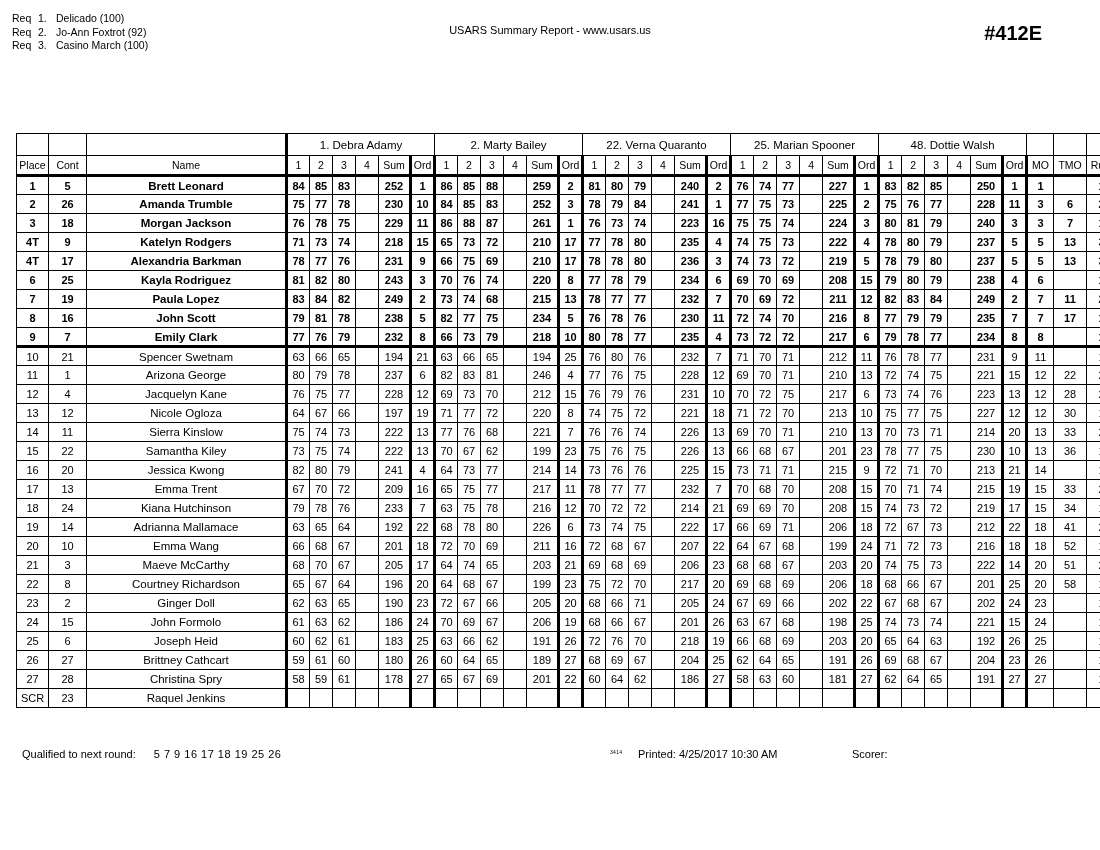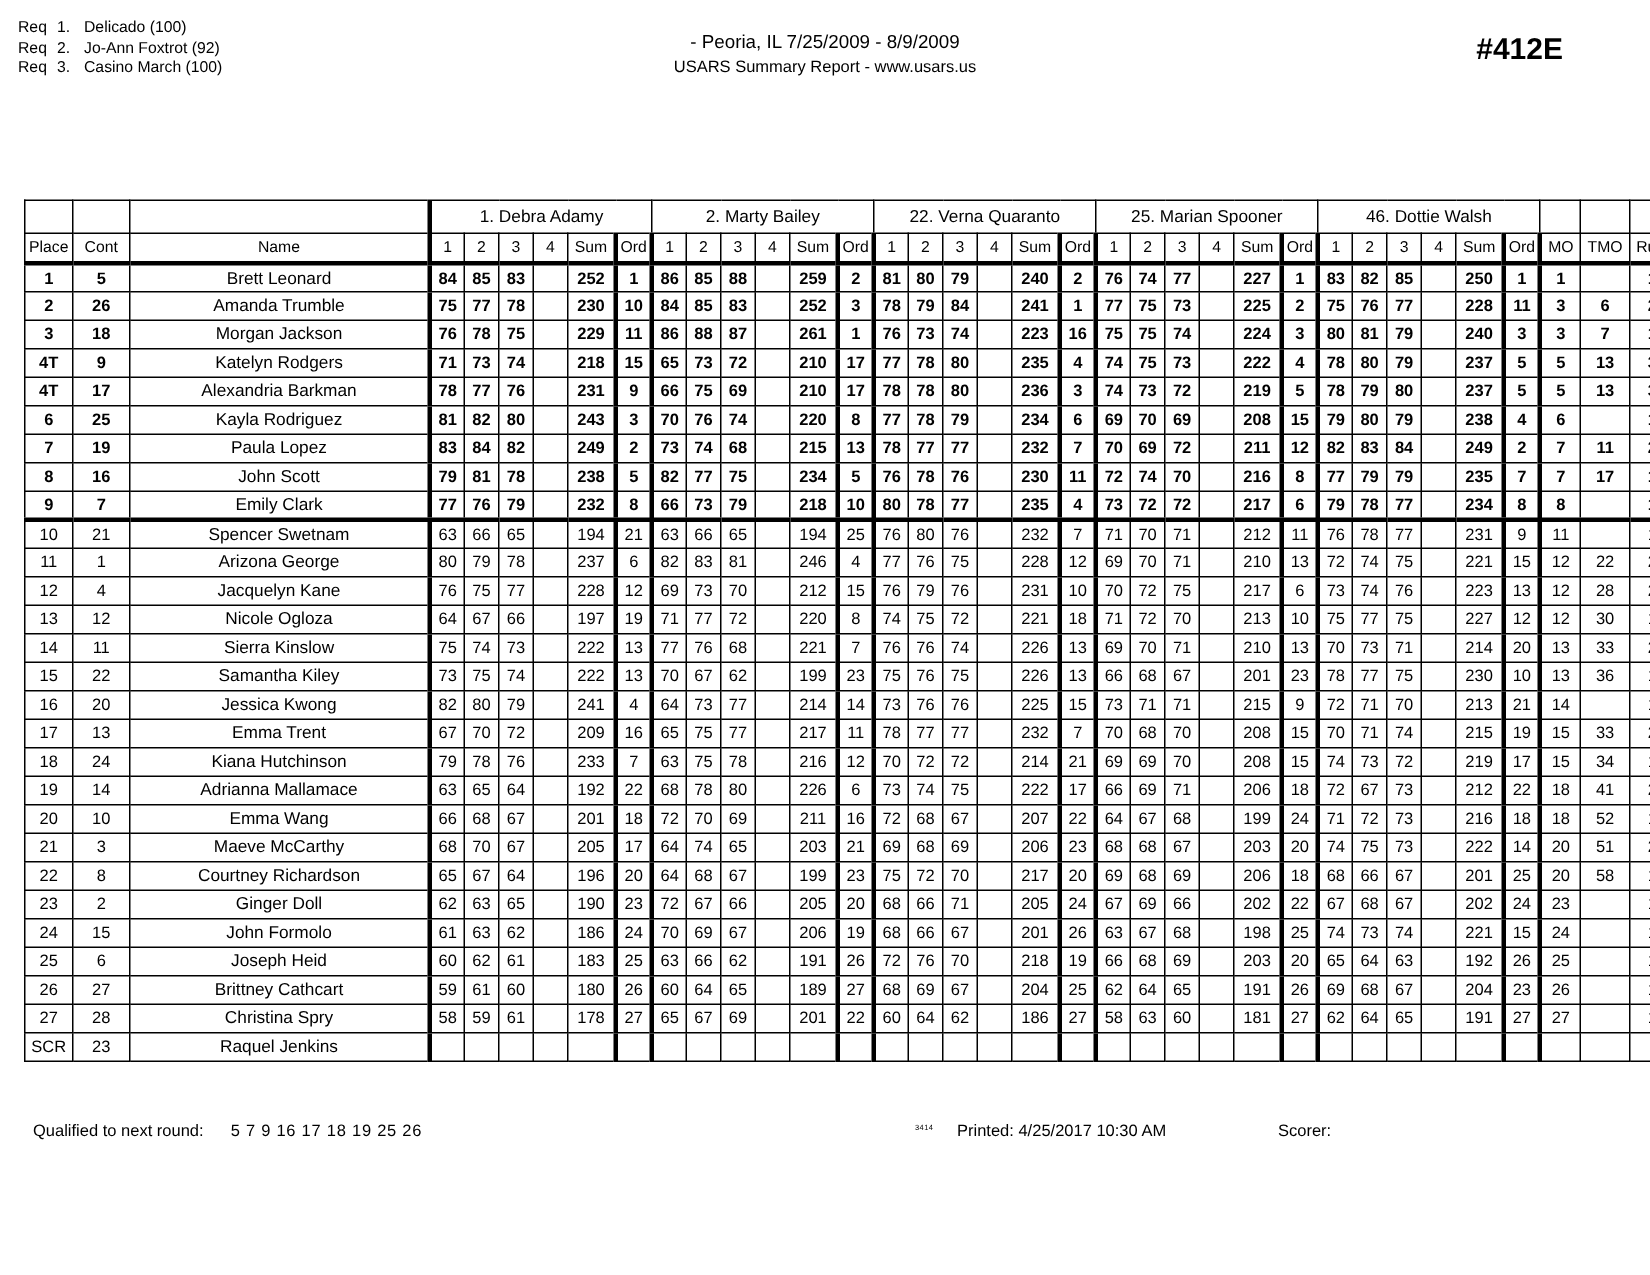--- a/index.html
+++ b/index.html
@@ -86,21 +86,21 @@
 
   
   .tl { border-left: 3px solid #000 !important; }
   .tr { border-right: 3px solid #000 !important; }
   .tb { border-bottom: 3px solid #000 !important; }
   .tt { border-top: 3px solid #000 !important; }
 
   td.nmcell { text-align: left; padding-left: 6px; font-size: 11.5px; }
   td.ordcell { font-weight: bold; }
   tr.qual td { font-weight: bold; }
-  tr.qual td.nmcell { font-weight: normal; }
+  tr.qual td.nmcell { font-weight: bold; }
 
   
   .footer {
     position: absolute;
     left: 16px; top: 748px;
     width: 1068px;
     font-size: 11px;
   }
   .f-qual { position: absolute; left: 6px; top: 0; white-space: nowrap; }
   .f-qual .nums { margin-left: 6px; letter-spacing: 0.5px; padding-left: 12px; }
@@ -122,21 +122,20 @@
     </span>
     <span class="req-line">
       <span class="rq">Req</span><span class="rn">2.</span><span>Jo-Ann Foxtrot (92)</span>
     </span>
     <span class="req-line">
       <span class="rq">Req</span><span class="rn">3.</span><span>Casino March (100)</span>
     </span>
   </div>
 
   <div class="title-block">
-    <div class="t2">- Peoria, IL  7/25/2009 - 8/9/2009</div>
     <div class="t4">USARS Summary Report - www.usars.us</div>
   </div>
 
   <div class="event-no">#412E</div>
 
   <div class="tbl-wrap">
     <table class="sheet">
       <colgroup>
         <col style="width:32px">
           <col style="width:38px">
@@ -177,21 +176,21 @@
       </colgroup>
       <tbody id="tbody-root">
           <tr class="judgerow">
             <td class="nb"></td>
             <td class="nb"></td>
             <td class="nb"></td>
             <td colspan="6" class="jname tl">1.  Debra Adamy</td>
             <td colspan="6" class="jname">2.  Marty Bailey</td>
             <td colspan="6" class="jname">22.  Verna Quaranto</td>
             <td colspan="6" class="jname">25.  Marian Spooner</td>
-            <td colspan="6" class="jname">46.  Dottie Walsh</td>
+            <td colspan="6" class="jname">48.  Dottie Walsh</td>
             <td class="nb"></td>
             <td class="nb"></td>
             <td class="nb"></td>
           </tr>
           <tr class="colhdr">
             <td class="h-place">Place</td>
             <td class="h-cont">Cont</td>
             <td class="h-name">Name</td>
             <td class="tl">1</td>
             <td>2</td>

